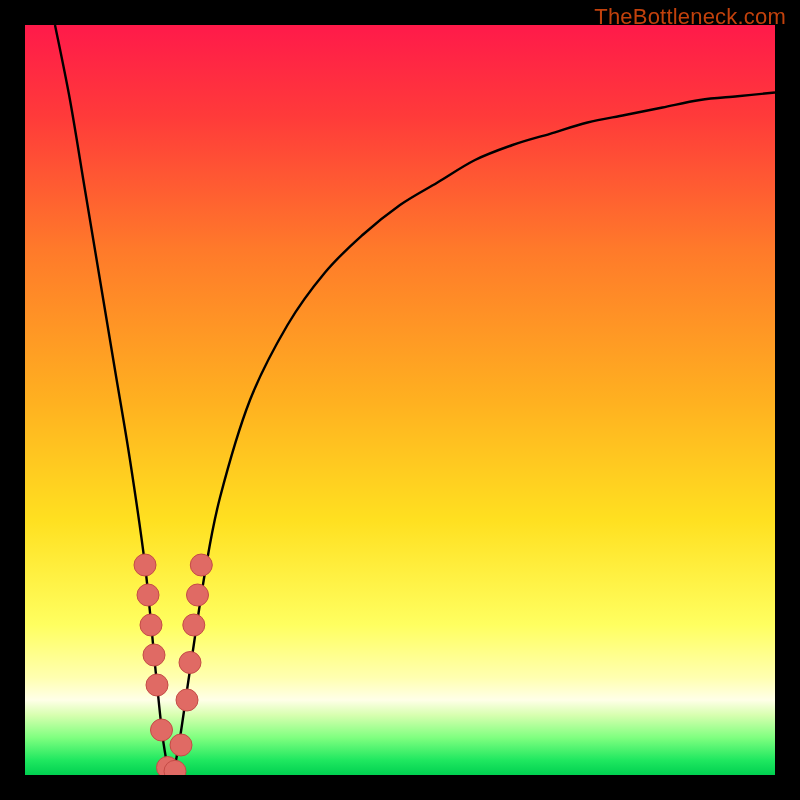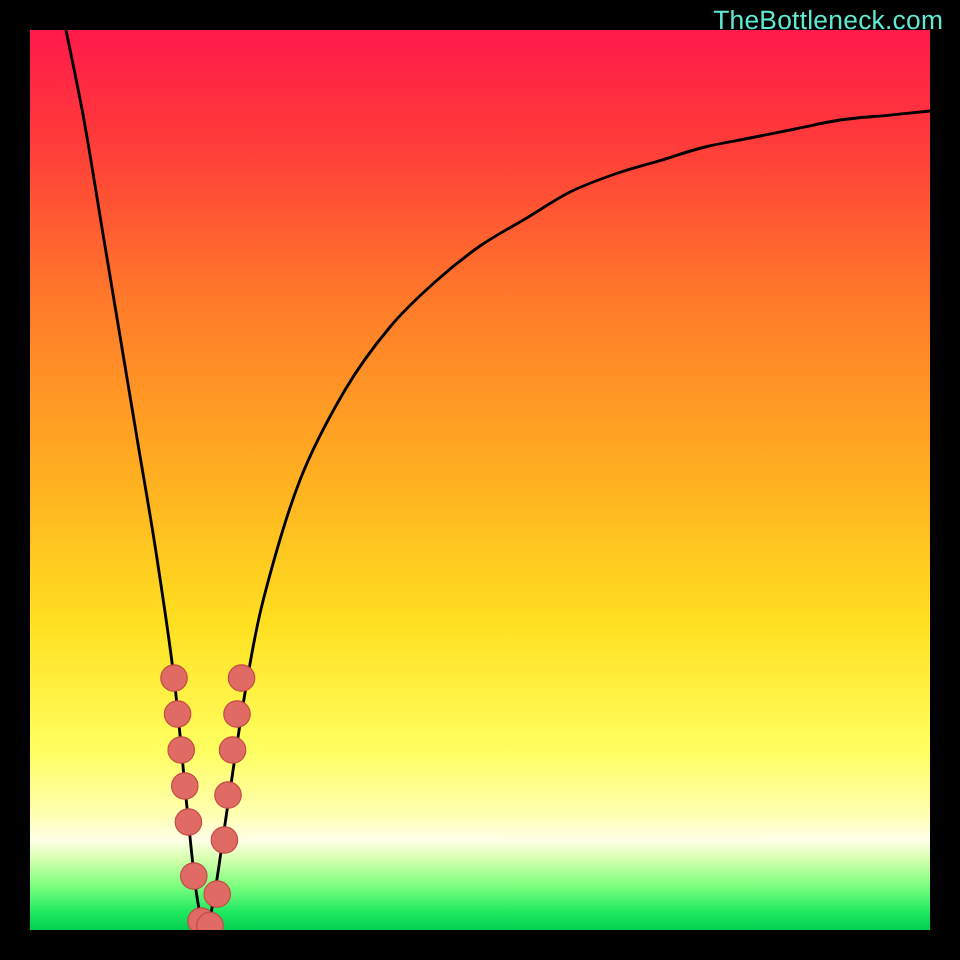--- a/index.html
+++ b/index.html
@@ -20,21 +20,21 @@
     position: absolute;
     left: 25px;
     top: 25px;
     width: 750px;
     height: 750px;
   }
   .watermark {
     position: absolute;
     top: 4px;
     right: 14px;
-    color: #5eead4;
+    color: #c2410c;
     font-size: 22px;
     font-weight: 400;
     letter-spacing: 0.2px;
   }
 </style>
 </head>
 <body>
 
 <div class="frame">
   <svg class="plot" viewBox="0 0 750 750" preserveAspectRatio="none">

